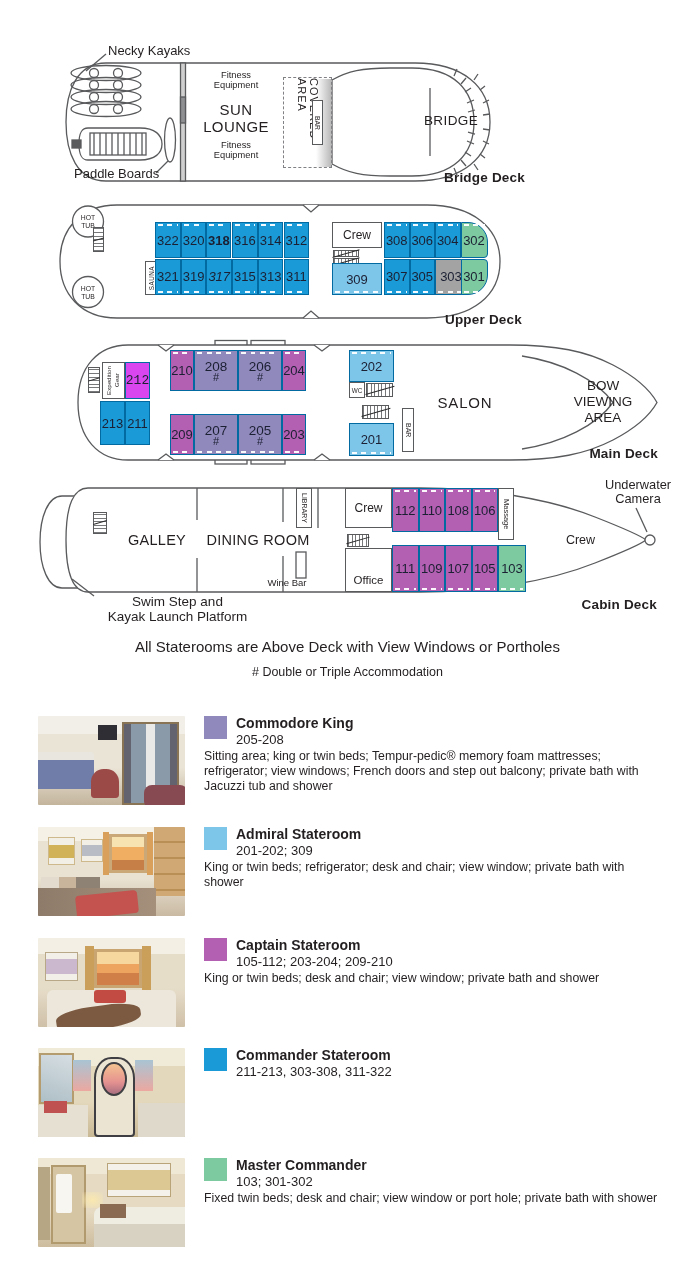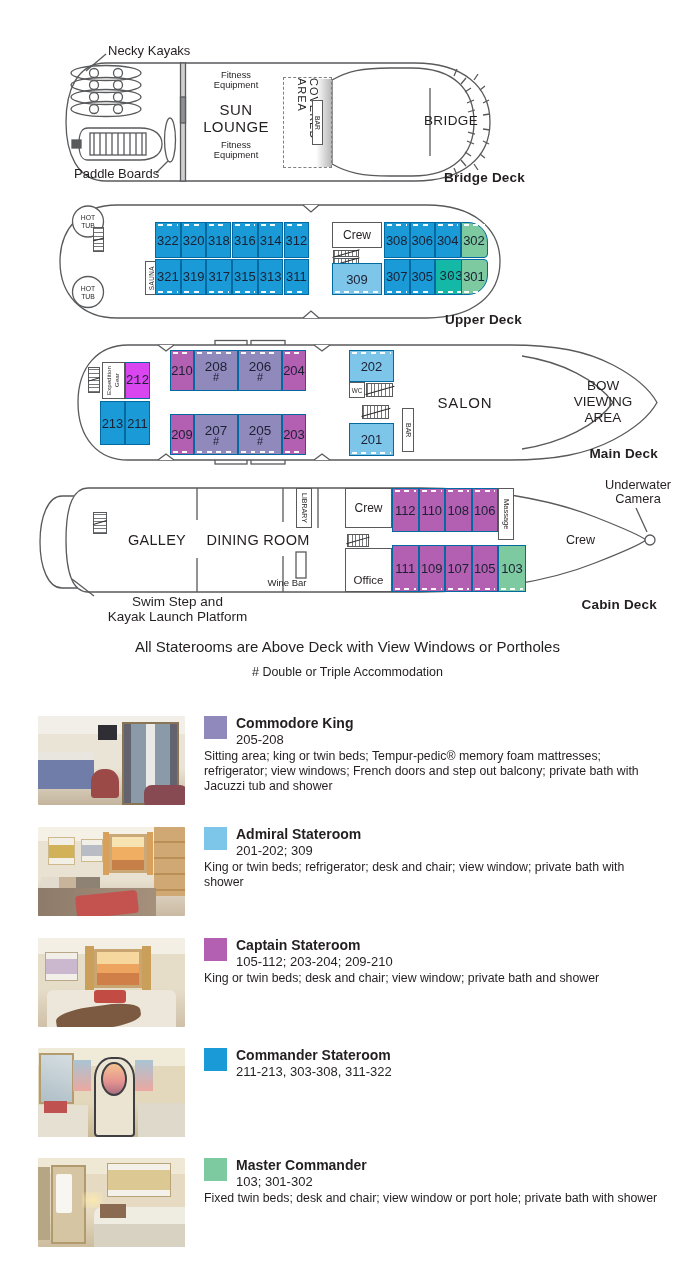--- a/index.html
+++ b/index.html
@@ -105,41 +105,41 @@
       </g>
     </svg>
     <div class="lbl ctr" style="left:20px;top:16px;width:26px;height:21px;font-size:6.8px">HOT TUB</div>
     <div class="lbl ctr" style="left:20px;top:87px;width:26px;height:21px;font-size:6.8px">HOT TUB</div>
     <div class="stairs sv" style="left:38px;top:32px;width:11px;height:25px"></div>
     <div class="wbox" style="left:90px;top:66px;width:12px;height:34px">
       <span class="vtf" style="font-size:6.3px;letter-spacing:.5px">SAUNA</span>
     </div>
     <div class="cabin dash-t" style="left: 100px; top: 27px; width: 25.7px; height: 36px; background-color: rgb(26, 154, 214);">322</div>
     <div class="cabin dash-t" style="left: 125.7px; top: 27px; width: 25.7px; height: 36px; background-color: rgb(26, 154, 214);">320</div>
-    <div class="cabin dash-t" style="left: 151.4px; top: 27px; width: 25px; height: 36px; background-color: rgb(26, 154, 214);">318</div>
+    <div class="cabin dash-t" style="left: 151.4px; top: 27px; width: 25px; height: 36px; background-color: rgb(26, 154, 214); font-weight: bold;">318</div>
     <div class="cabin dash-t" style="left: 177.1px; top: 27px; width: 25.7px; height: 36px; background-color: rgb(26, 154, 214);">316</div>
     <div class="cabin dash-t" style="left: 202.8px; top: 27px; width: 25.7px; height: 36px; background-color: rgb(26, 154, 214);">314</div>
     <div class="cabin dash-t" style="left: 228.5px; top: 27px; width: 25.7px; height: 36px; background-color: rgb(26, 154, 214);">312</div>
     <div class="wbox" style="left:277px;top:27px;width:50px;height:26px;font-size:12px">Crew</div>
     <div class="stairs" style="left:278px;top:55px;width:26px;height:6.5px"></div>
     <div class="stairs" style="left:278px;top:63px;width:26px;height:6.5px"></div>
     <div class="cabin dash-b" style="left: 277px; top: 68px; width: 50px; height: 32px; background-color: rgb(126, 197, 234);">309</div>
     <div class="cabin dash-t" style="left: 329px; top: 27px; width: 25.5px; height: 36px; background-color: rgb(26, 154, 214);">308</div>
     <div class="cabin dash-t" style="left: 354.5px; top: 27px; width: 25.5px; height: 36px; background-color: rgb(26, 154, 214);">306</div>
     <div class="cabin dash-t" style="left: 380px; top: 27px; width: 25.5px; height: 36px; background-color: rgb(26, 154, 214);">304</div>
     <div class="cabin dash-t" style="left: 405.5px; top: 27px; width: 27px; height: 36px; border-radius: 0px 20px 4px 0px; background-color: rgb(125, 201, 160);">302</div>
     <div class="cabin dash-b" style="left: 100px; top: 63.5px; width: 25.7px; height: 36.5px; background-color: rgb(26, 154, 214);">321</div>
     <div class="cabin dash-b" style="left: 125.7px; top: 63.5px; width: 25.7px; height: 36.5px; background-color: rgb(26, 154, 214);">319</div>
-    <div class="cabin dash-b" style="left: 151.4px; top: 63.5px; width: 25.7px; height: 36.5px; background-color: rgb(26, 154, 214);">317</div>
+    <div class="cabin dash-b" style="left: 151.4px; top: 63.5px; width: 25.7px; height: 36.5px; background-color: rgb(26, 154, 214); font-style: italic;">317</div>
     <div class="cabin dash-b" style="left: 177.1px; top: 63.5px; width: 25.7px; height: 36.5px; background-color: rgb(26, 154, 214);">315</div>
     <div class="cabin dash-b" style="left: 202.8px; top: 63.5px; width: 25.7px; height: 36.5px; background-color: rgb(26, 154, 214);">313</div>
     <div class="cabin dash-b" style="left: 228.5px; top: 63.5px; width: 25.7px; height: 36.5px; background-color: rgb(26, 154, 214);">311</div>
     <div class="cabin dash-b" style="left: 329px; top: 63.5px; width: 25.5px; height: 36.5px; background-color: rgb(26, 154, 214);">307</div>
     <div class="cabin dash-b" style="left: 354.5px; top: 63.5px; width: 25.5px; height: 36.5px; background-color: rgb(26, 154, 214);">305</div>
-    <div class="cabin dash-b" style="left: 380px; top: 63.5px; width: 32px; height: 36.5px; background-color: #14b8a6; font-family: Liberation Mono, monospace;">303</div>
+    <div class="cabin dash-b" style="left: 380px; top: 63.5px; width: 32px; height: 36.5px; background-color: #a3a3a3;">303</div>
     <div class="cabin dash-b" style="left: 405.5px; top: 63.5px; width: 27px; height: 36.5px; border-radius: 0px 4px 20px 0px; background-color: rgb(125, 201, 160);">301</div>
     <div class="deck-name" style="left:330px;top:117px;width:137px">Upper Deck</div>
   </div>
 
   <div class="deck" style="left:70px;top:335px;width:610px;height:135px">
     <svg width="610" height="135" viewBox="0 0 610 135">
       <g stroke="#595a5c" stroke-width="1.3" fill="none">
         <rect x="145" y="5.5" width="32" height="5" fill="#ffffff"></rect>
         <rect x="181" y="5.5" width="34" height="5" fill="#ffffff"></rect>
         <rect x="145" y="124" width="32" height="5" fill="#ffffff"></rect>

